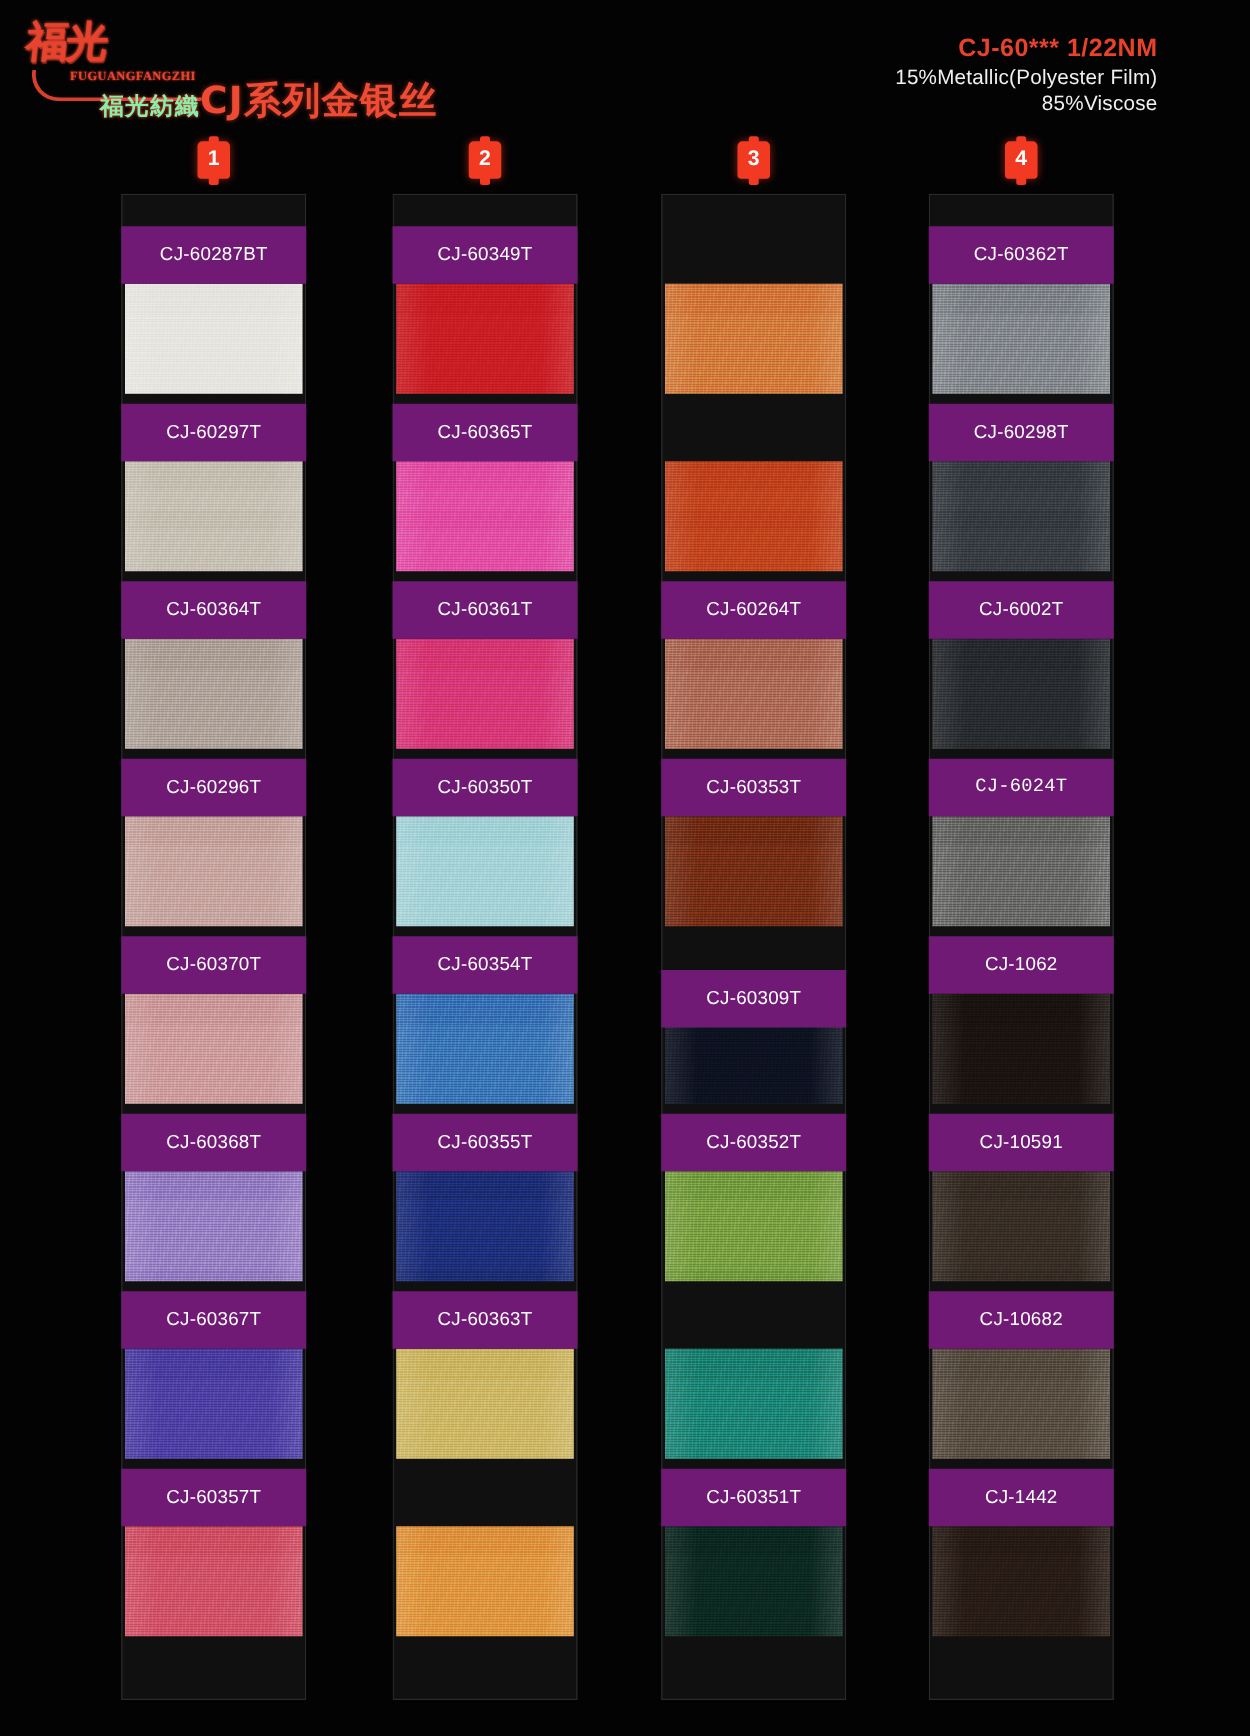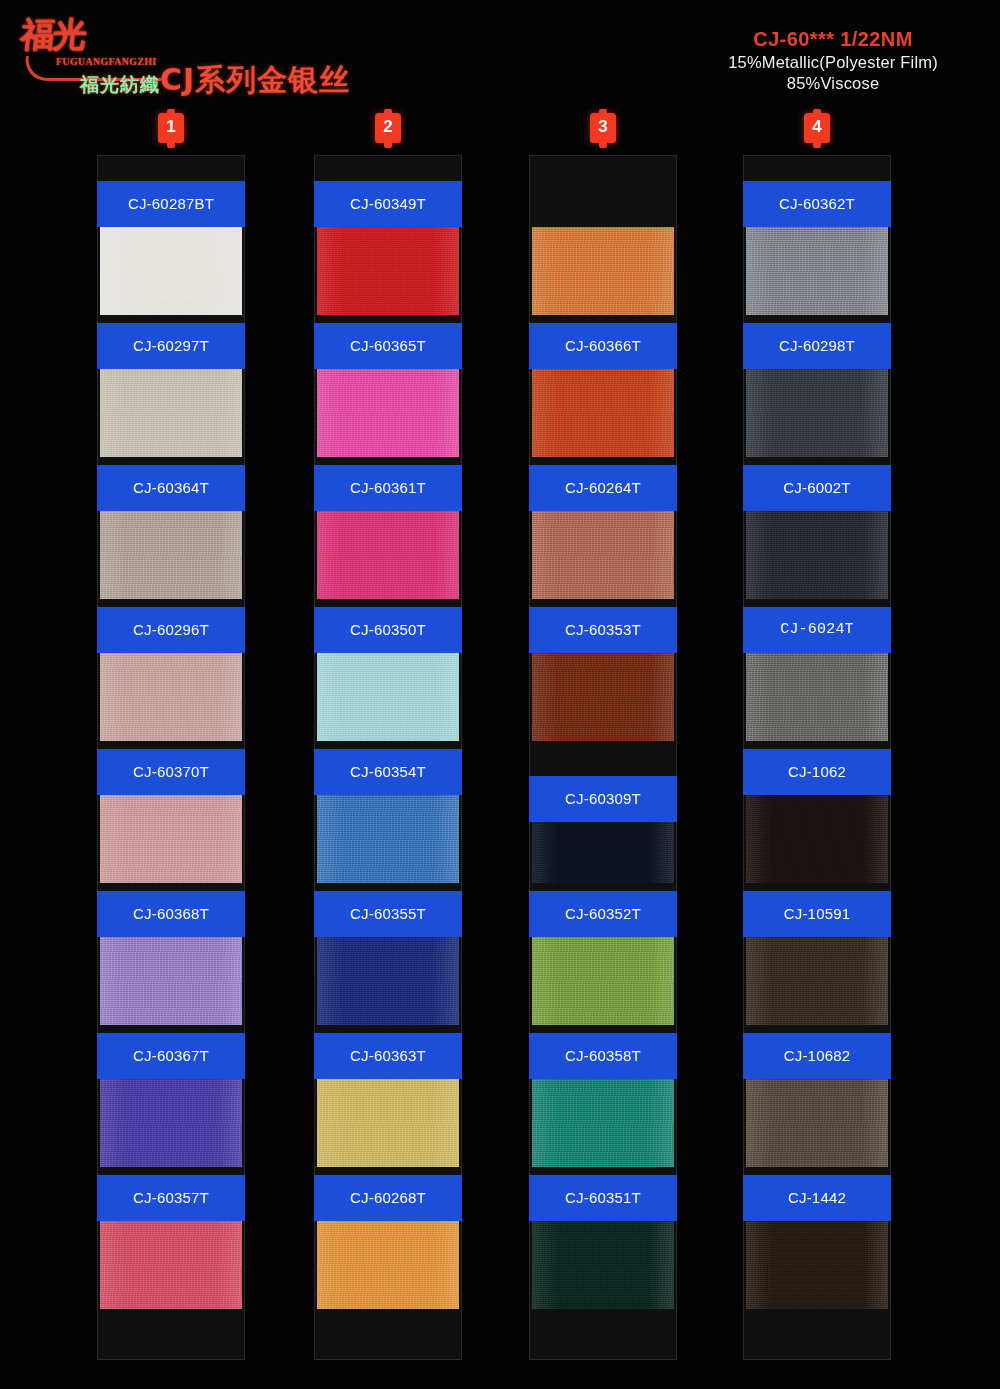--- a/index.html
+++ b/index.html
@@ -92,23 +92,23 @@
     font-family: "DejaVu Sans", sans-serif;
     font-size: 30px;
     font-weight: bold;
     letter-spacing: 1px;
     white-space: nowrap;
     text-shadow: 0 0 4px rgba(255,80,50,.55);
   }
 
   .spec {
     position: absolute;
-    right: 62px;
+    right: 74px;
     top: 26px;
-    text-align: center;
+    text-align: right;
     white-space: nowrap;
   }
   .spec-code {
     color: #e8412c;
     font-size: 20px;
     font-weight: bold;
     letter-spacing: 0.4px;
     line-height: 26px;
   }
   .spec-line {
@@ -171,21 +171,21 @@
   .label {
     position: absolute;
     left: 0;
     width: 100%;
     height: 46px;
     line-height: 46px;
     text-align: center;
     color: #ffffff;
     font-size: 15px;
     letter-spacing: 0.2px;
-    background: #1d4ed8;
+    background: #701a75;
     z-index: 2;
   }
 
   .swatch {
     position: absolute;
     left: 3px;
     width: 142px;
     height: 88px;
     z-index: 1;
     background-repeat: repeat;
@@ -283,38 +283,35 @@
         <div class="label" style="top: 310px;">CJ-60361T</div>
         <div class="swatch" title="CJ-60361T" style="top: 356px; height: 88px; background-color: rgb(217, 58, 126);"></div>
         <div class="label" style="top: 452px;">CJ-60350T</div>
         <div class="swatch" title="CJ-60350T" style="top: 498px; height: 88px; background-color: rgb(169, 212, 216);"></div>
         <div class="label" style="top: 594px;">CJ-60354T</div>
         <div class="swatch" title="CJ-60354T" style="top: 640px; height: 88px; background-color: rgb(63, 124, 186);"></div>
         <div class="label" style="top: 736px;">CJ-60355T</div>
         <div class="swatch" title="CJ-60355T" style="top: 782px; height: 88px; background-color: rgb(31, 49, 128);"></div>
         <div class="label" style="top: 878px;">CJ-60363T</div>
         <div class="swatch" title="CJ-60363T" style="top: 924px; height: 88px; background-color: rgb(207, 186, 107);"></div>
-        <div class="label" style="top: 1020px;">CJ-60268T</div>
         <div class="swatch" title="CJ-60268T" style="top: 1066px; height: 88px; background-color: rgb(224, 154, 66);"></div>
       </div>
     </div>
     <div class="column" style="left: 529px;">
       <div class="col-inner">
         <div class="swatch" title="CJ-60356T" style="top: 72px; height: 88px; background-color: rgb(212, 129, 63);"></div>
-        <div class="label" style="top: 168px;">CJ-60366T</div>
         <div class="swatch" title="CJ-60366T" style="top: 214px; height: 88px; background-color: rgb(196, 72, 31);"></div>
         <div class="label" style="top: 310px;">CJ-60264T</div>
         <div class="swatch" title="CJ-60264T" style="top: 356px; height: 88px; background-color: rgb(176, 112, 90);"></div>
         <div class="label" style="top: 452px;">CJ-60353T</div>
         <div class="swatch" title="CJ-60353T" style="top: 498px; height: 88px; background-color: rgb(122, 47, 22);"></div>
         <div class="label" style="top: 621px;">CJ-60309T</div>
         <div class="swatch" title="CJ-60309T" style="top: 640px; height: 88px; background-color: rgb(13, 19, 34);"></div>
         <div class="label" style="top: 736px;">CJ-60352T</div>
         <div class="swatch" title="CJ-60352T" style="top: 782px; height: 88px; background-color: rgb(127, 163, 69);"></div>
-        <div class="label" style="top: 878px;">CJ-60358T</div>
         <div class="swatch" title="CJ-60358T" style="top: 924px; height: 88px; background-color: rgb(30, 138, 123);"></div>
         <div class="label" style="top: 1020px;">CJ-60351T</div>
         <div class="swatch" title="CJ-60351T" style="top: 1066px; height: 88px; background-color: rgb(13, 43, 35);"></div>
       </div>
     </div>
     <div class="column" style="left: 743px;">
       <div class="col-inner">
         <div class="label" style="top: 26px;">CJ-60362T</div>
         <div class="swatch" title="CJ-60362T" style="top: 72px; height: 88px; background-color: rgb(137, 141, 146);"></div>
         <div class="label" style="top: 168px;">CJ-60298T</div>

